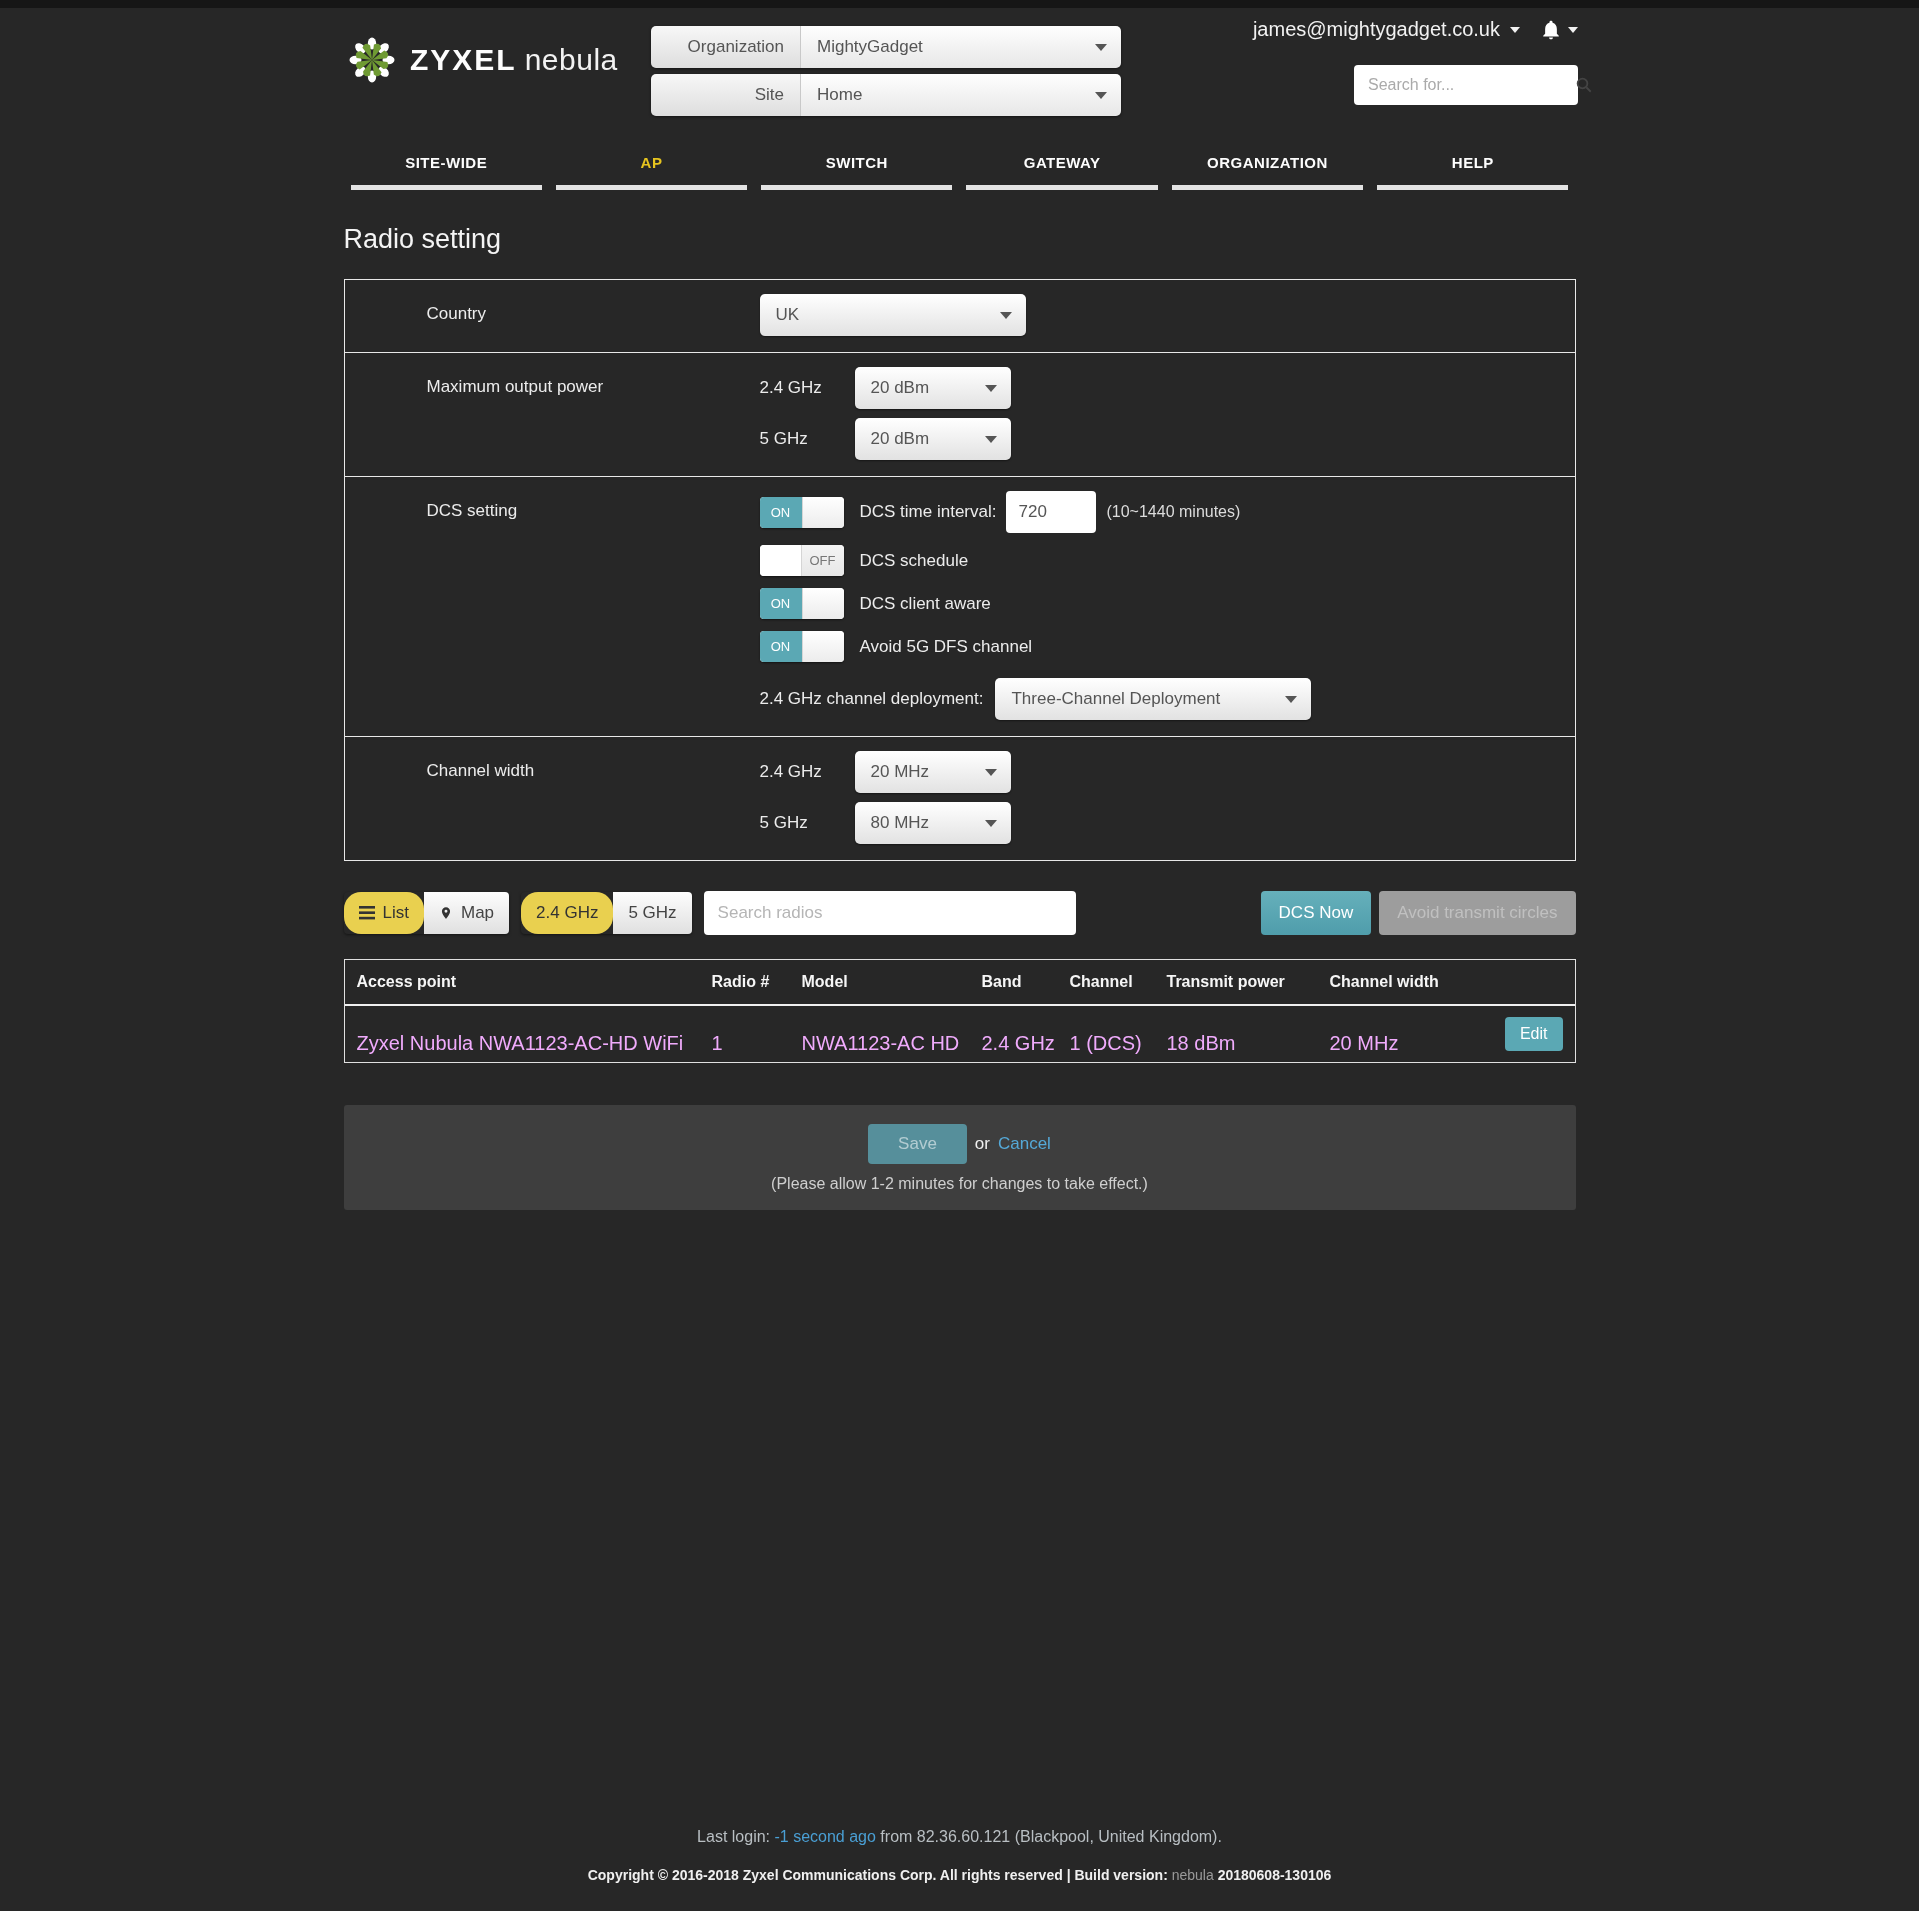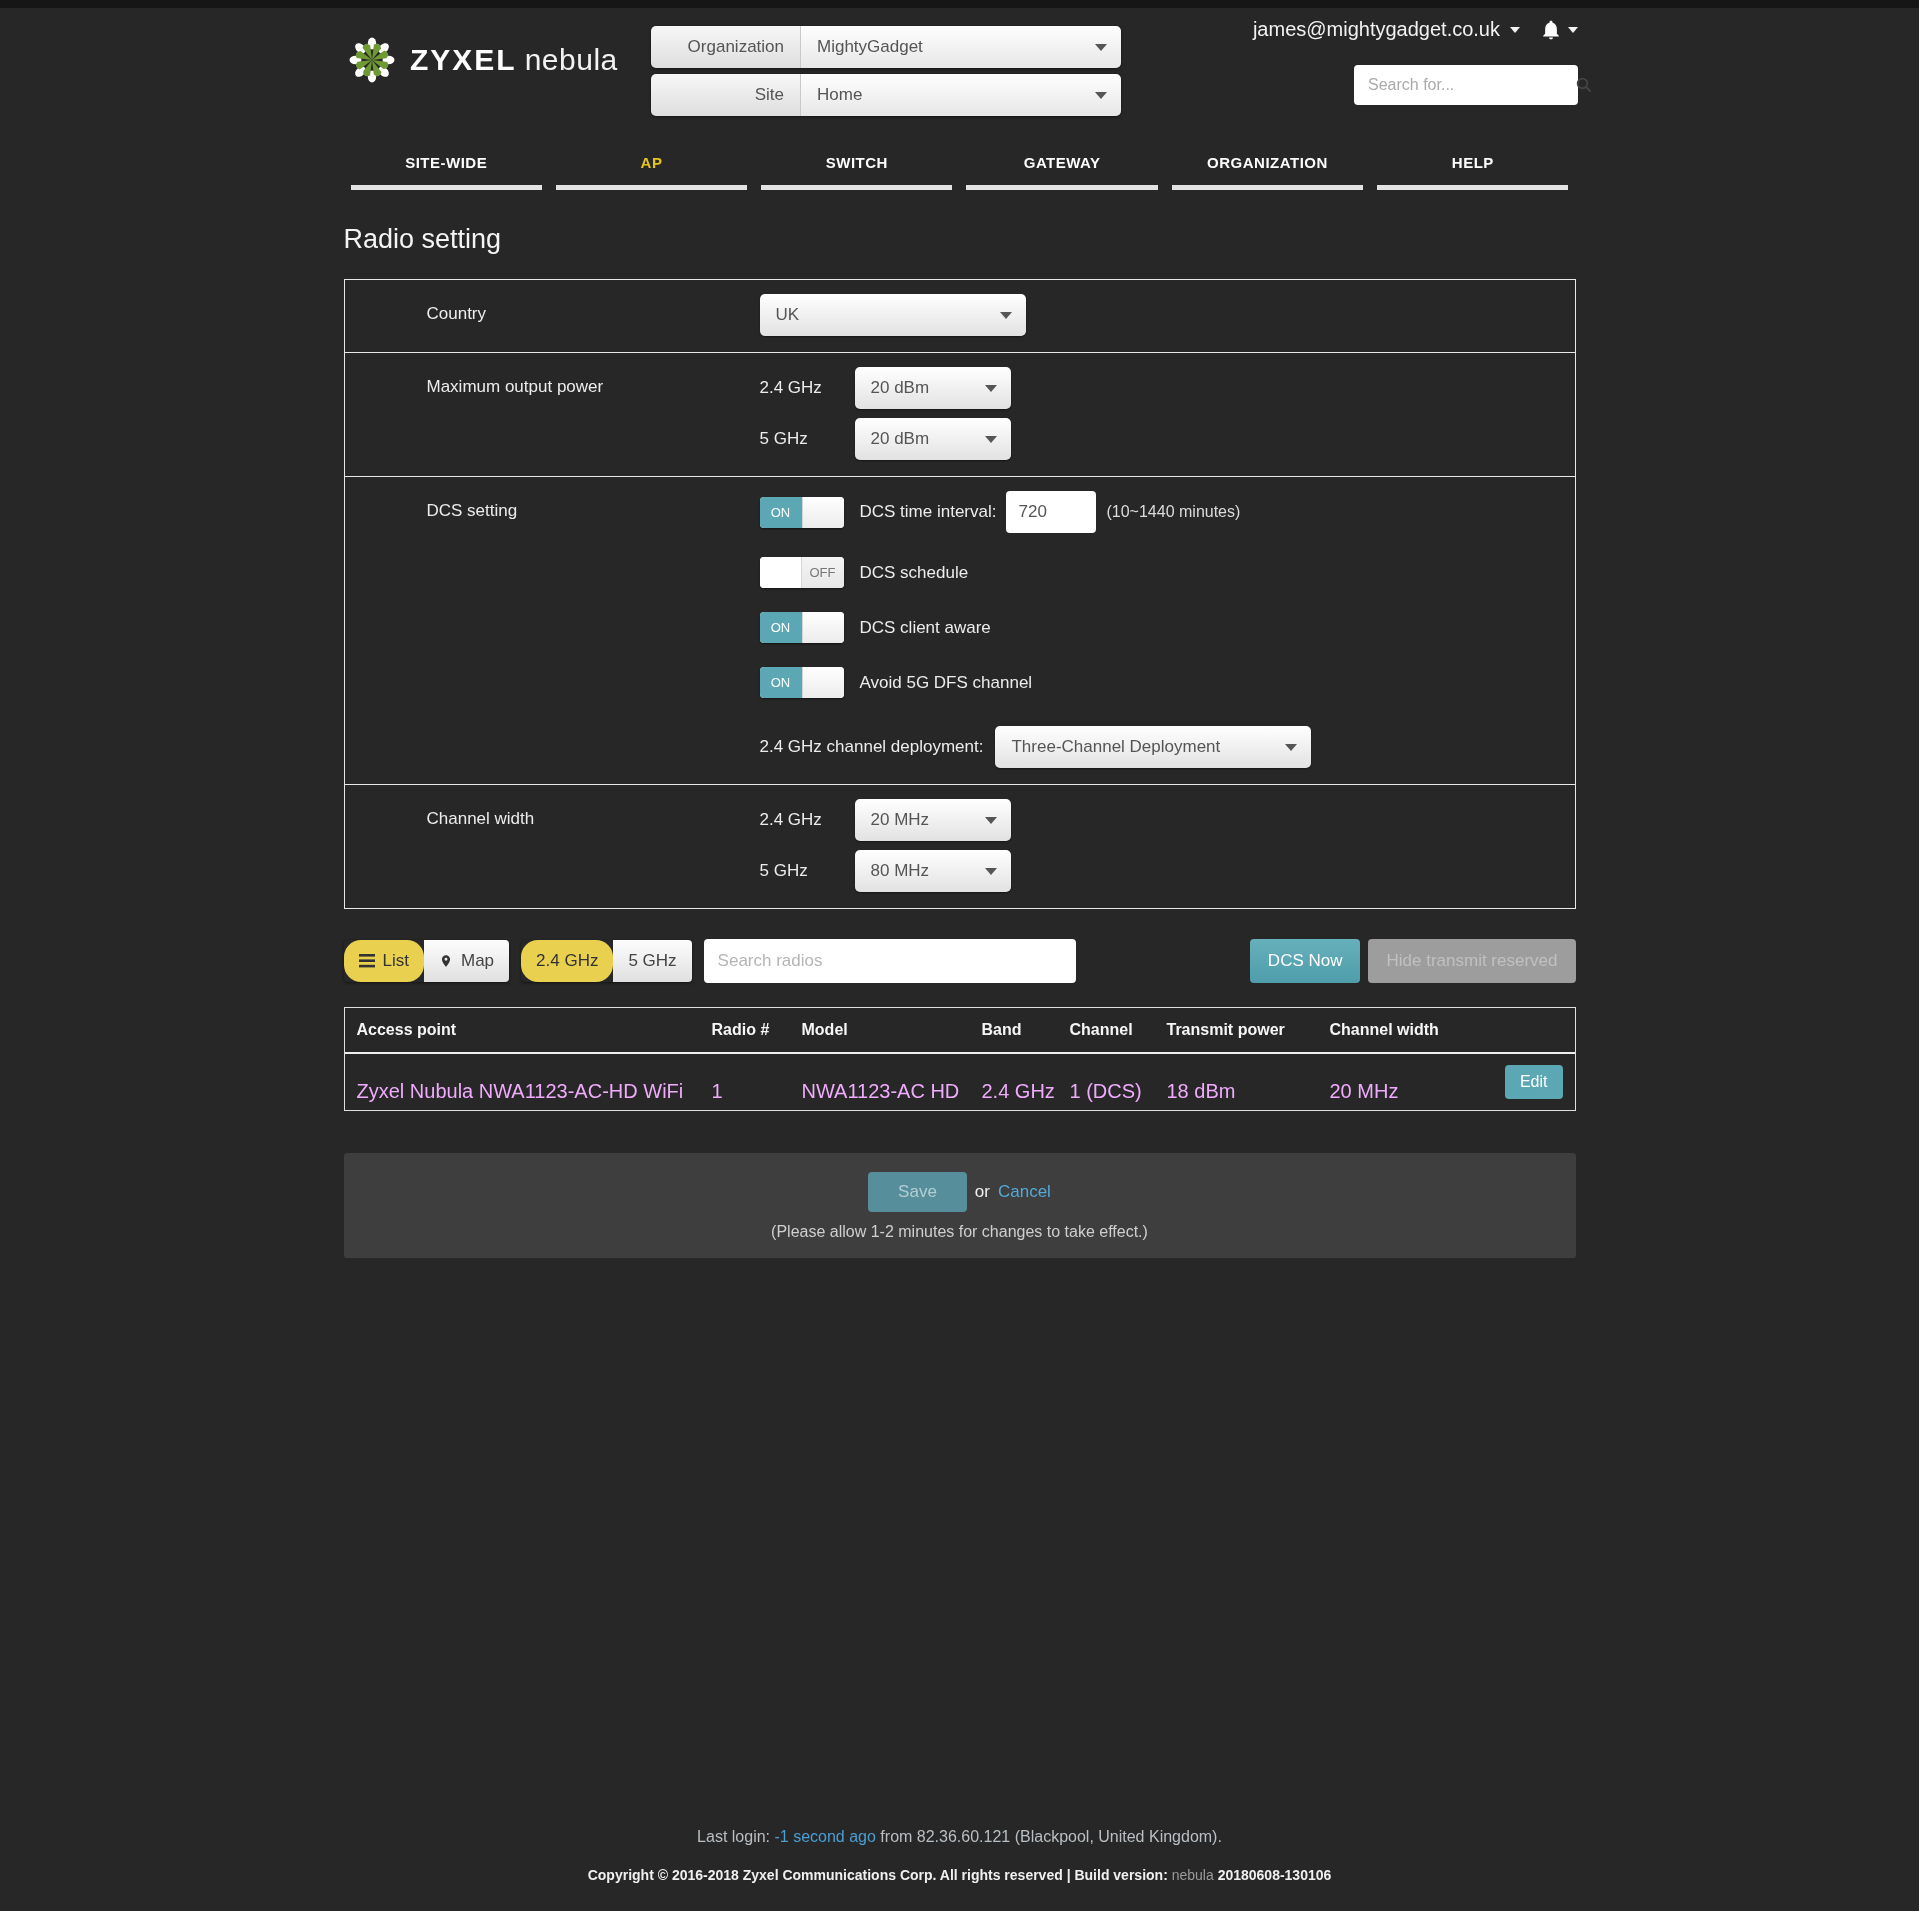--- a/index.html
+++ b/index.html
@@ -60,21 +60,21 @@
   .band-label { width:95px; font-size:17px; color:#ececec; }
 
   .dd { background:linear-gradient(#ffffff,#e2e2e2); border-radius:5px; height:42px;
     display:flex; align-items:center; padding:0 36px 0 16px; color:#555; font-size:17px;
     position:relative; box-shadow:0 1px 2px rgba(0,0,0,.45); cursor:pointer; }
   .dd-country { width:266px; }
   .dd-power  { width:156px; }
   .dd-deploy { width:316px; }
   .dd-width  { width:156px; }
 
-  .dcs-rows { gap:24px; }
+  .dcs-rows { gap:12px; }
   .toggle { width:84px; height:31px; border-radius:4px; overflow:hidden; display:flex;
     background:#fff; box-shadow:0 1px 2px rgba(0,0,0,.5); cursor:pointer; font-size:13px; flex:0 0 auto; }
   .toggle .side { width:50%; display:flex; align-items:center; justify-content:center; }
   .toggle.on  .side.state { background:#5ba8b4; color:#fff; order:0; }
   .toggle.on  .side.knob  { background:linear-gradient(#fff,#ececec); order:1; border-left:1px solid #d5d5d5; }
   .toggle.off .side.state { background:linear-gradient(#f4f4f4,#e7e7e7); color:#777; order:1; }
   .toggle.off .side.knob  { background:#fff; order:0; border-right:1px solid #d5d5d5; }
   .toggle-label { font-size:17px; color:#ececec; margin-left:16px; }
 
   .num-input { width:90px; height:42px; background:#fff; border:0; border-radius:4px;
@@ -363,21 +363,21 @@
       </div>
       <div class="seg inactive">
         <span>5 GHz</span>
       </div>
     </div>
     <div class="search-radios">
       <input type="text" placeholder="Search radios" style="">
     </div>
     <div class="toolbar-right">
       <button class="btn btn-teal">DCS Now</button>
-      <button class="btn btn-disabled">Hide transmit reserved</button>
+      <button class="btn btn-disabled">Avoid transmit circles</button>
     </div>
   </div>
 
   <div class="radio-table">
     <div class="t-row t-head">
       <span class="cell">Access point</span>
       <span class="cell">Radio #</span>
       <span class="cell">Model</span>
       <span class="cell">Band</span>
       <span class="cell">Channel</span>

